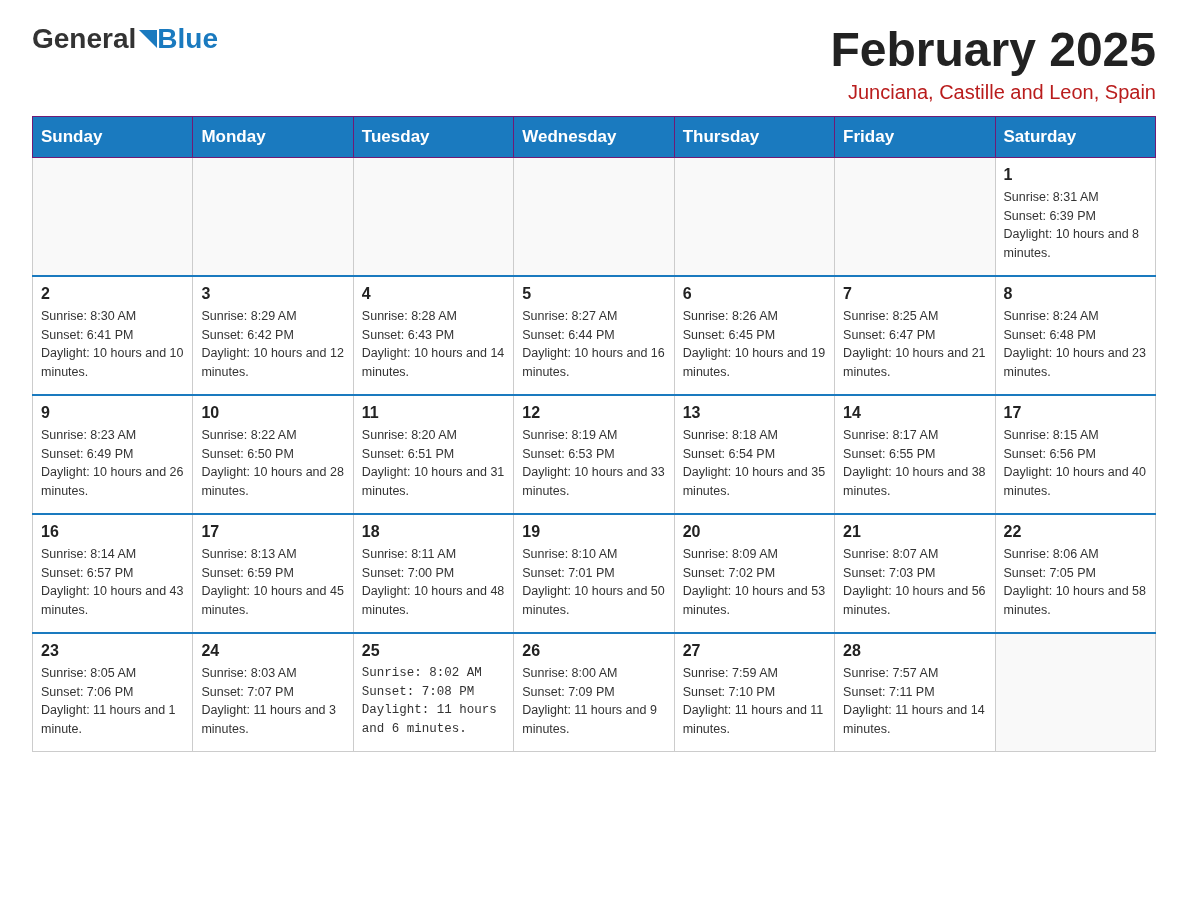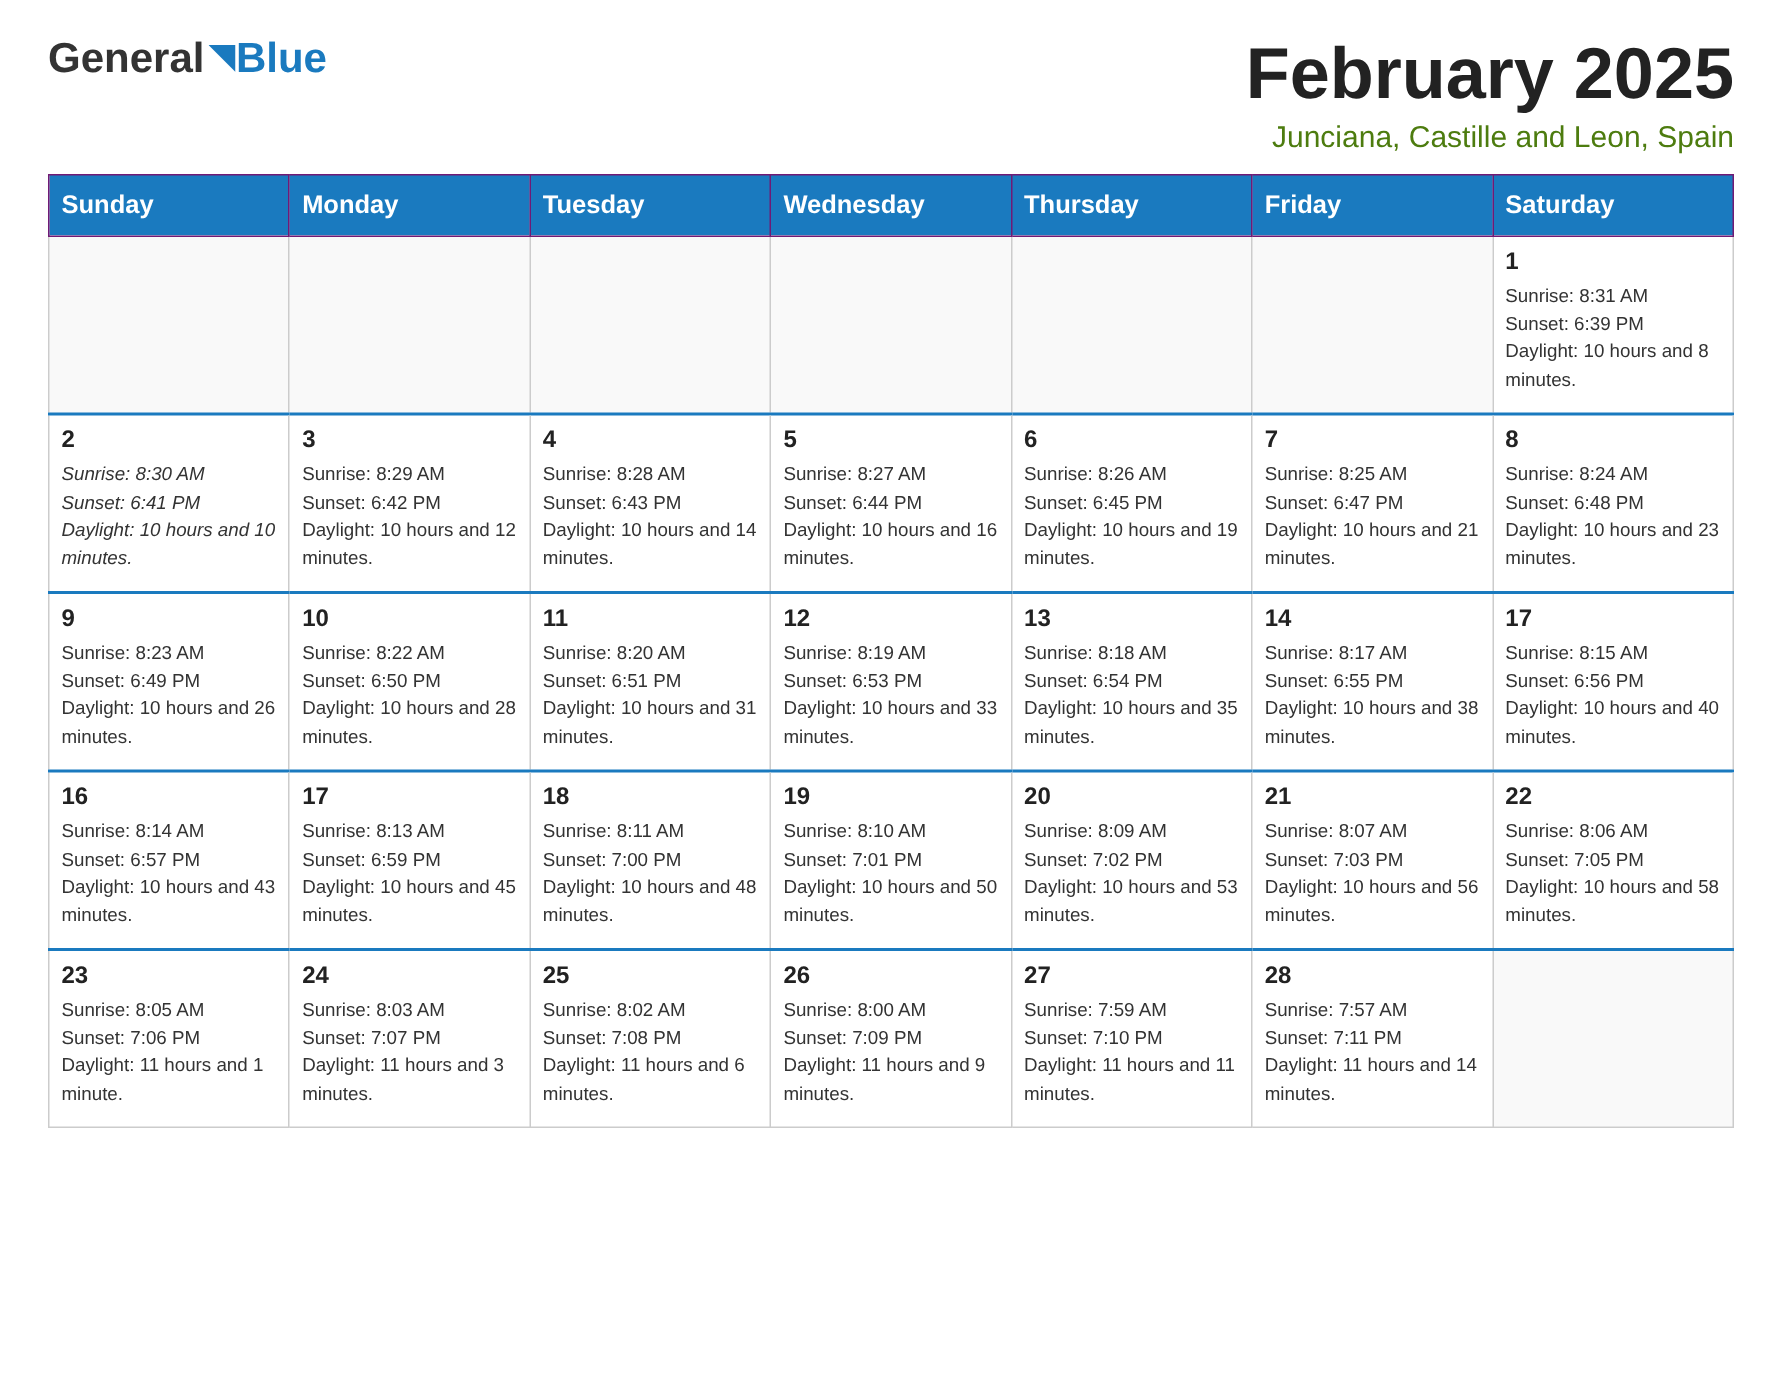--- a/index.html
+++ b/index.html
@@ -41,21 +41,21 @@
       text-align: right;
     }
     .month-title {
       font-size: 48px;
       font-weight: bold;
       color: #222;
       line-height: 1.1;
     }
     .subtitle {
       font-size: 20px;
-      color: #4d7c0f;
+      color: #b91c1c;
       margin-top: 4px;
     }
     .calendar {
       width: 100%;
       border-collapse: collapse;
       margin-top: 12px;
     }
     .calendar thead tr th {
       background: #1a7abf;
       color: #fff;
@@ -140,21 +140,21 @@
         <td>
           <span class="day-number">1</span>
           <div class="day-info" style="white-space: pre-line;">Sunrise: 8:31 AM
 Sunset: 6:39 PM
 Daylight: 10 hours and 8 minutes.</div>
         </td>
       </tr>
       <tr class="row-divider">
         <td>
           <span class="day-number">2</span>
-          <div class="day-info" style="white-space: pre-line; font-style: italic;">Sunrise: 8:30 AM
+          <div class="day-info" style="white-space: pre-line;">Sunrise: 8:30 AM
 Sunset: 6:41 PM
 Daylight: 10 hours and 10 minutes.</div>
         </td>
         <td>
           <span class="day-number">3</span>
           <div class="day-info" style="white-space: pre-line;">Sunrise: 8:29 AM
 Sunset: 6:42 PM
 Daylight: 10 hours and 12 minutes.</div>
         </td>
         <td>
@@ -284,21 +284,21 @@
 Daylight: 11 hours and 1 minute.</div>
         </td>
         <td>
           <span class="day-number">24</span>
           <div class="day-info" style="white-space: pre-line;">Sunrise: 8:03 AM
 Sunset: 7:07 PM
 Daylight: 11 hours and 3 minutes.</div>
         </td>
         <td>
           <span class="day-number">25</span>
-          <div class="day-info" style="white-space: pre-line;">Sunrise: 8:02 AM
+          <div class="day-info" style="white-space: pre-line; font-family: Liberation Mono, monospace;">Sunrise: 8:02 AM
 Sunset: 7:08 PM
 Daylight: 11 hours and 6 minutes.</div>
         </td>
         <td>
           <span class="day-number">26</span>
           <div class="day-info" style="white-space: pre-line;">Sunrise: 8:00 AM
 Sunset: 7:09 PM
 Daylight: 11 hours and 9 minutes.</div>
         </td>
         <td>

